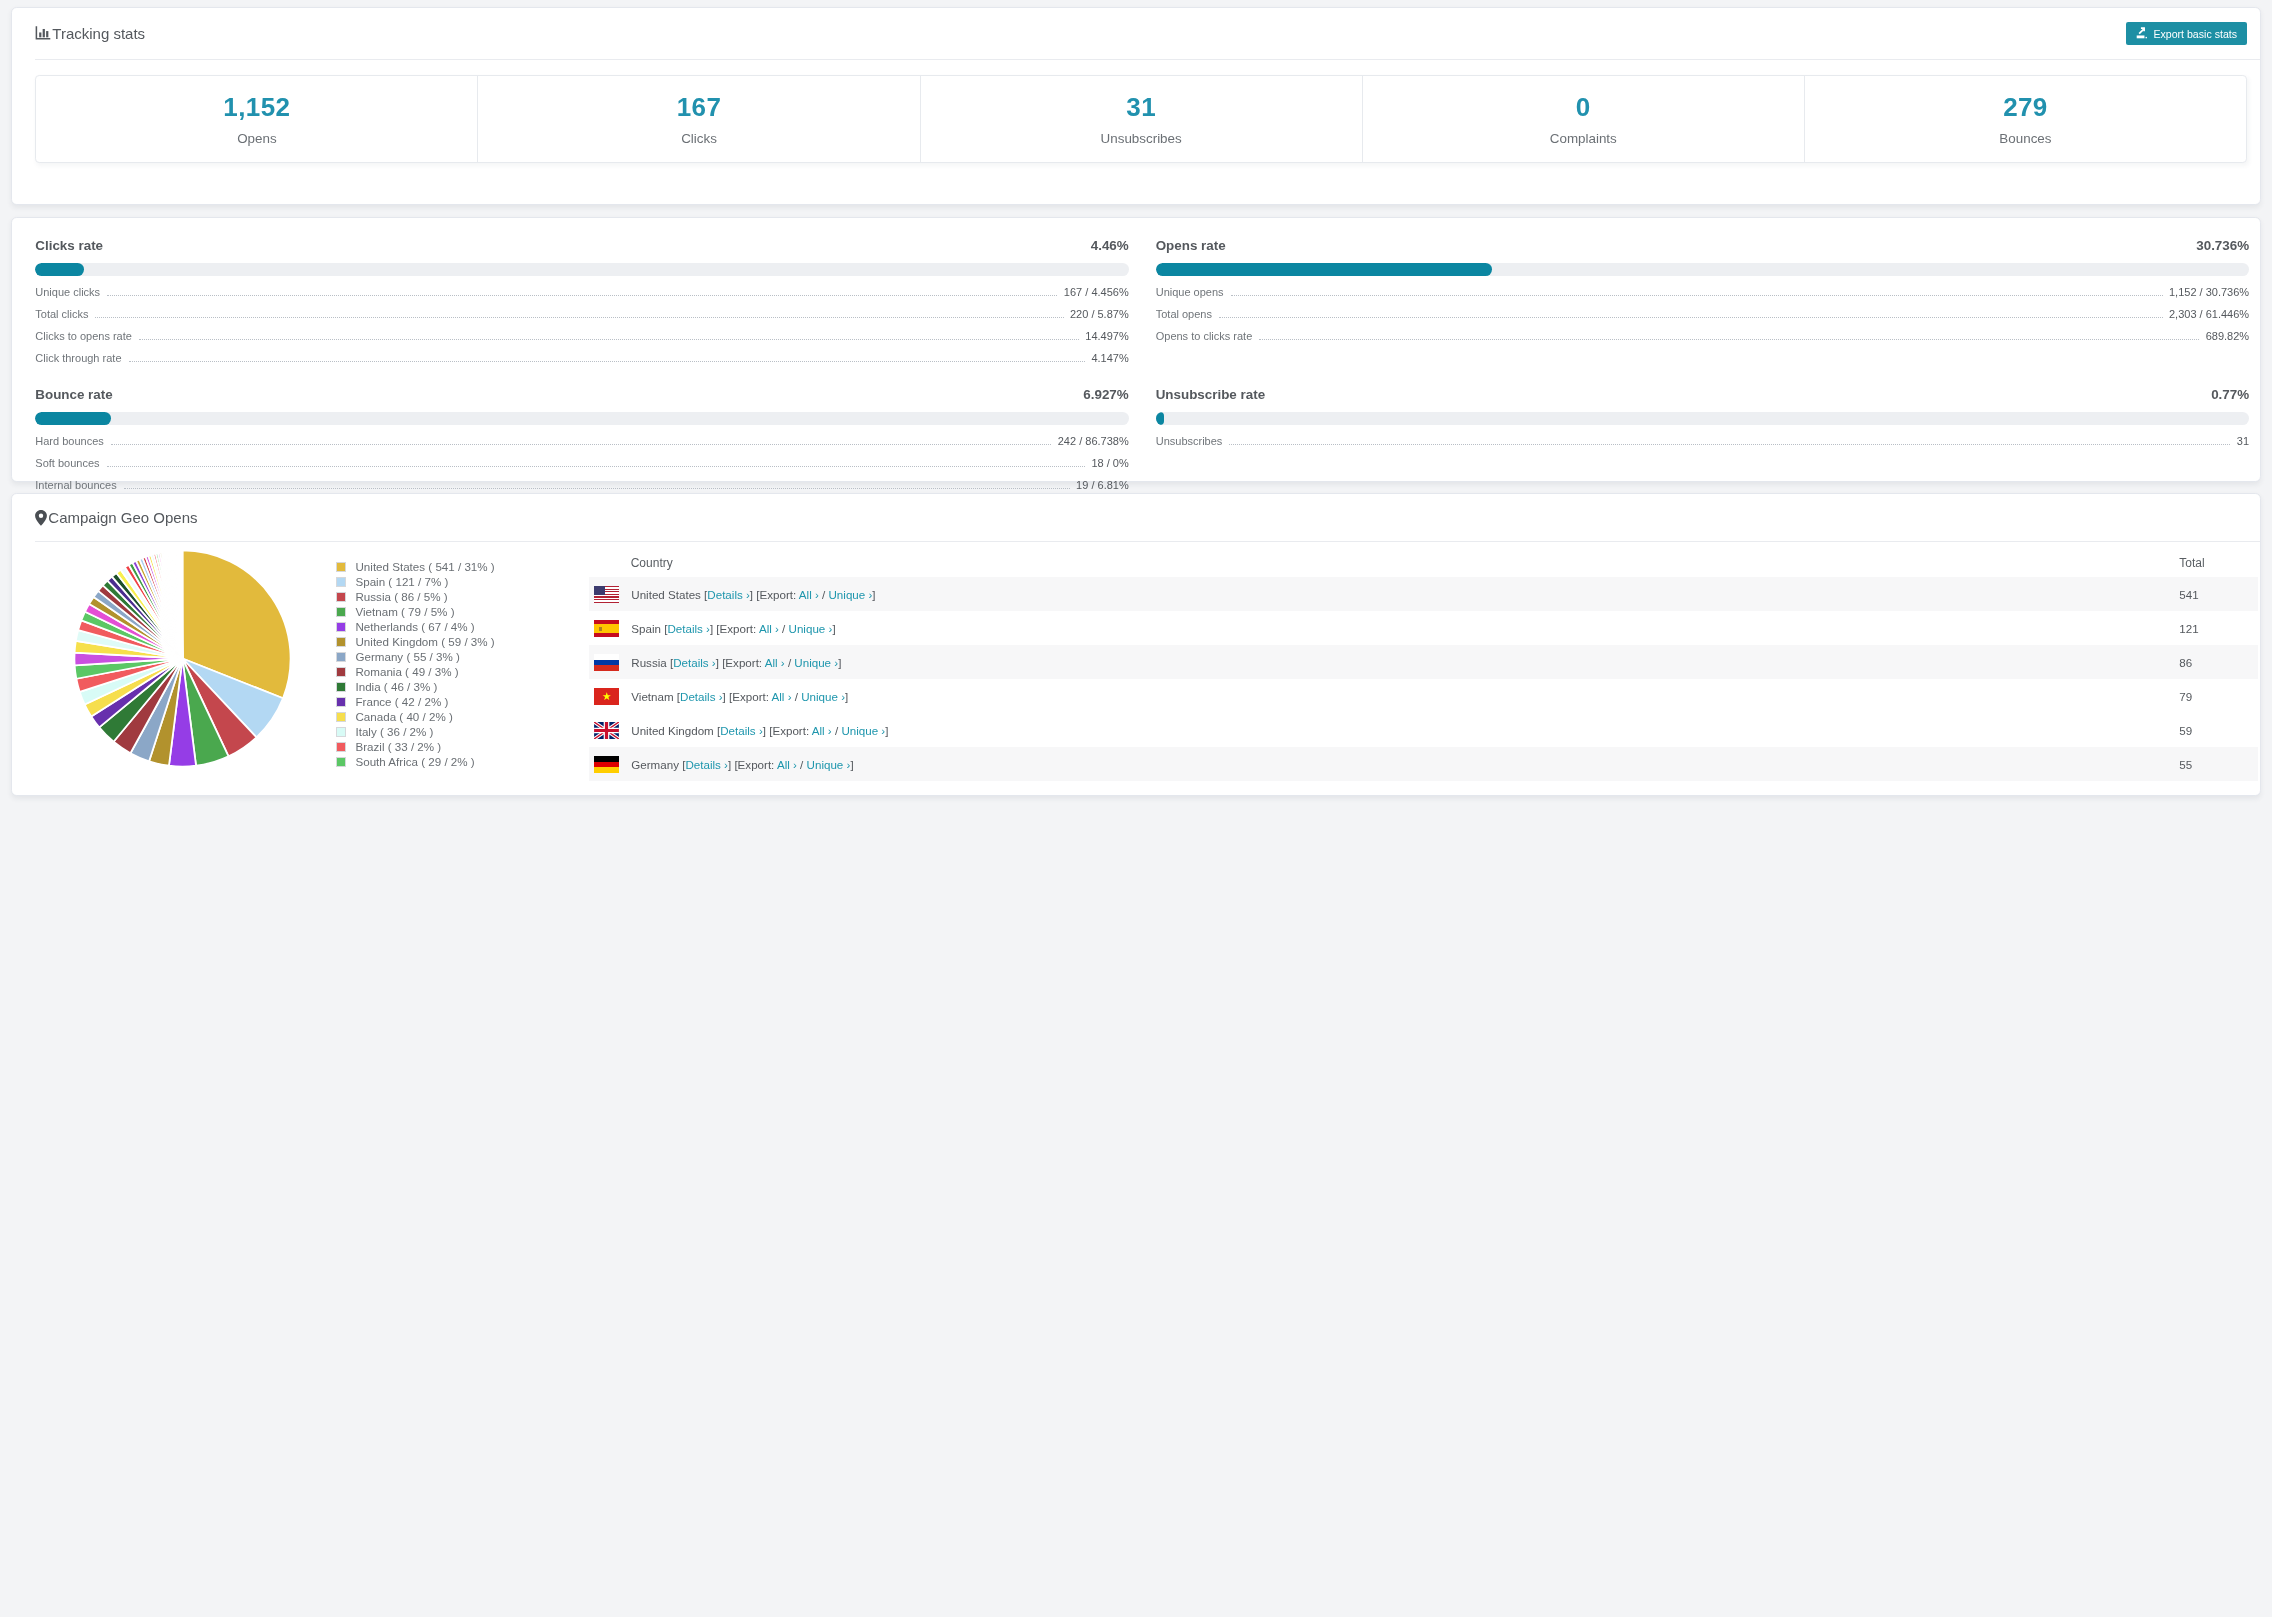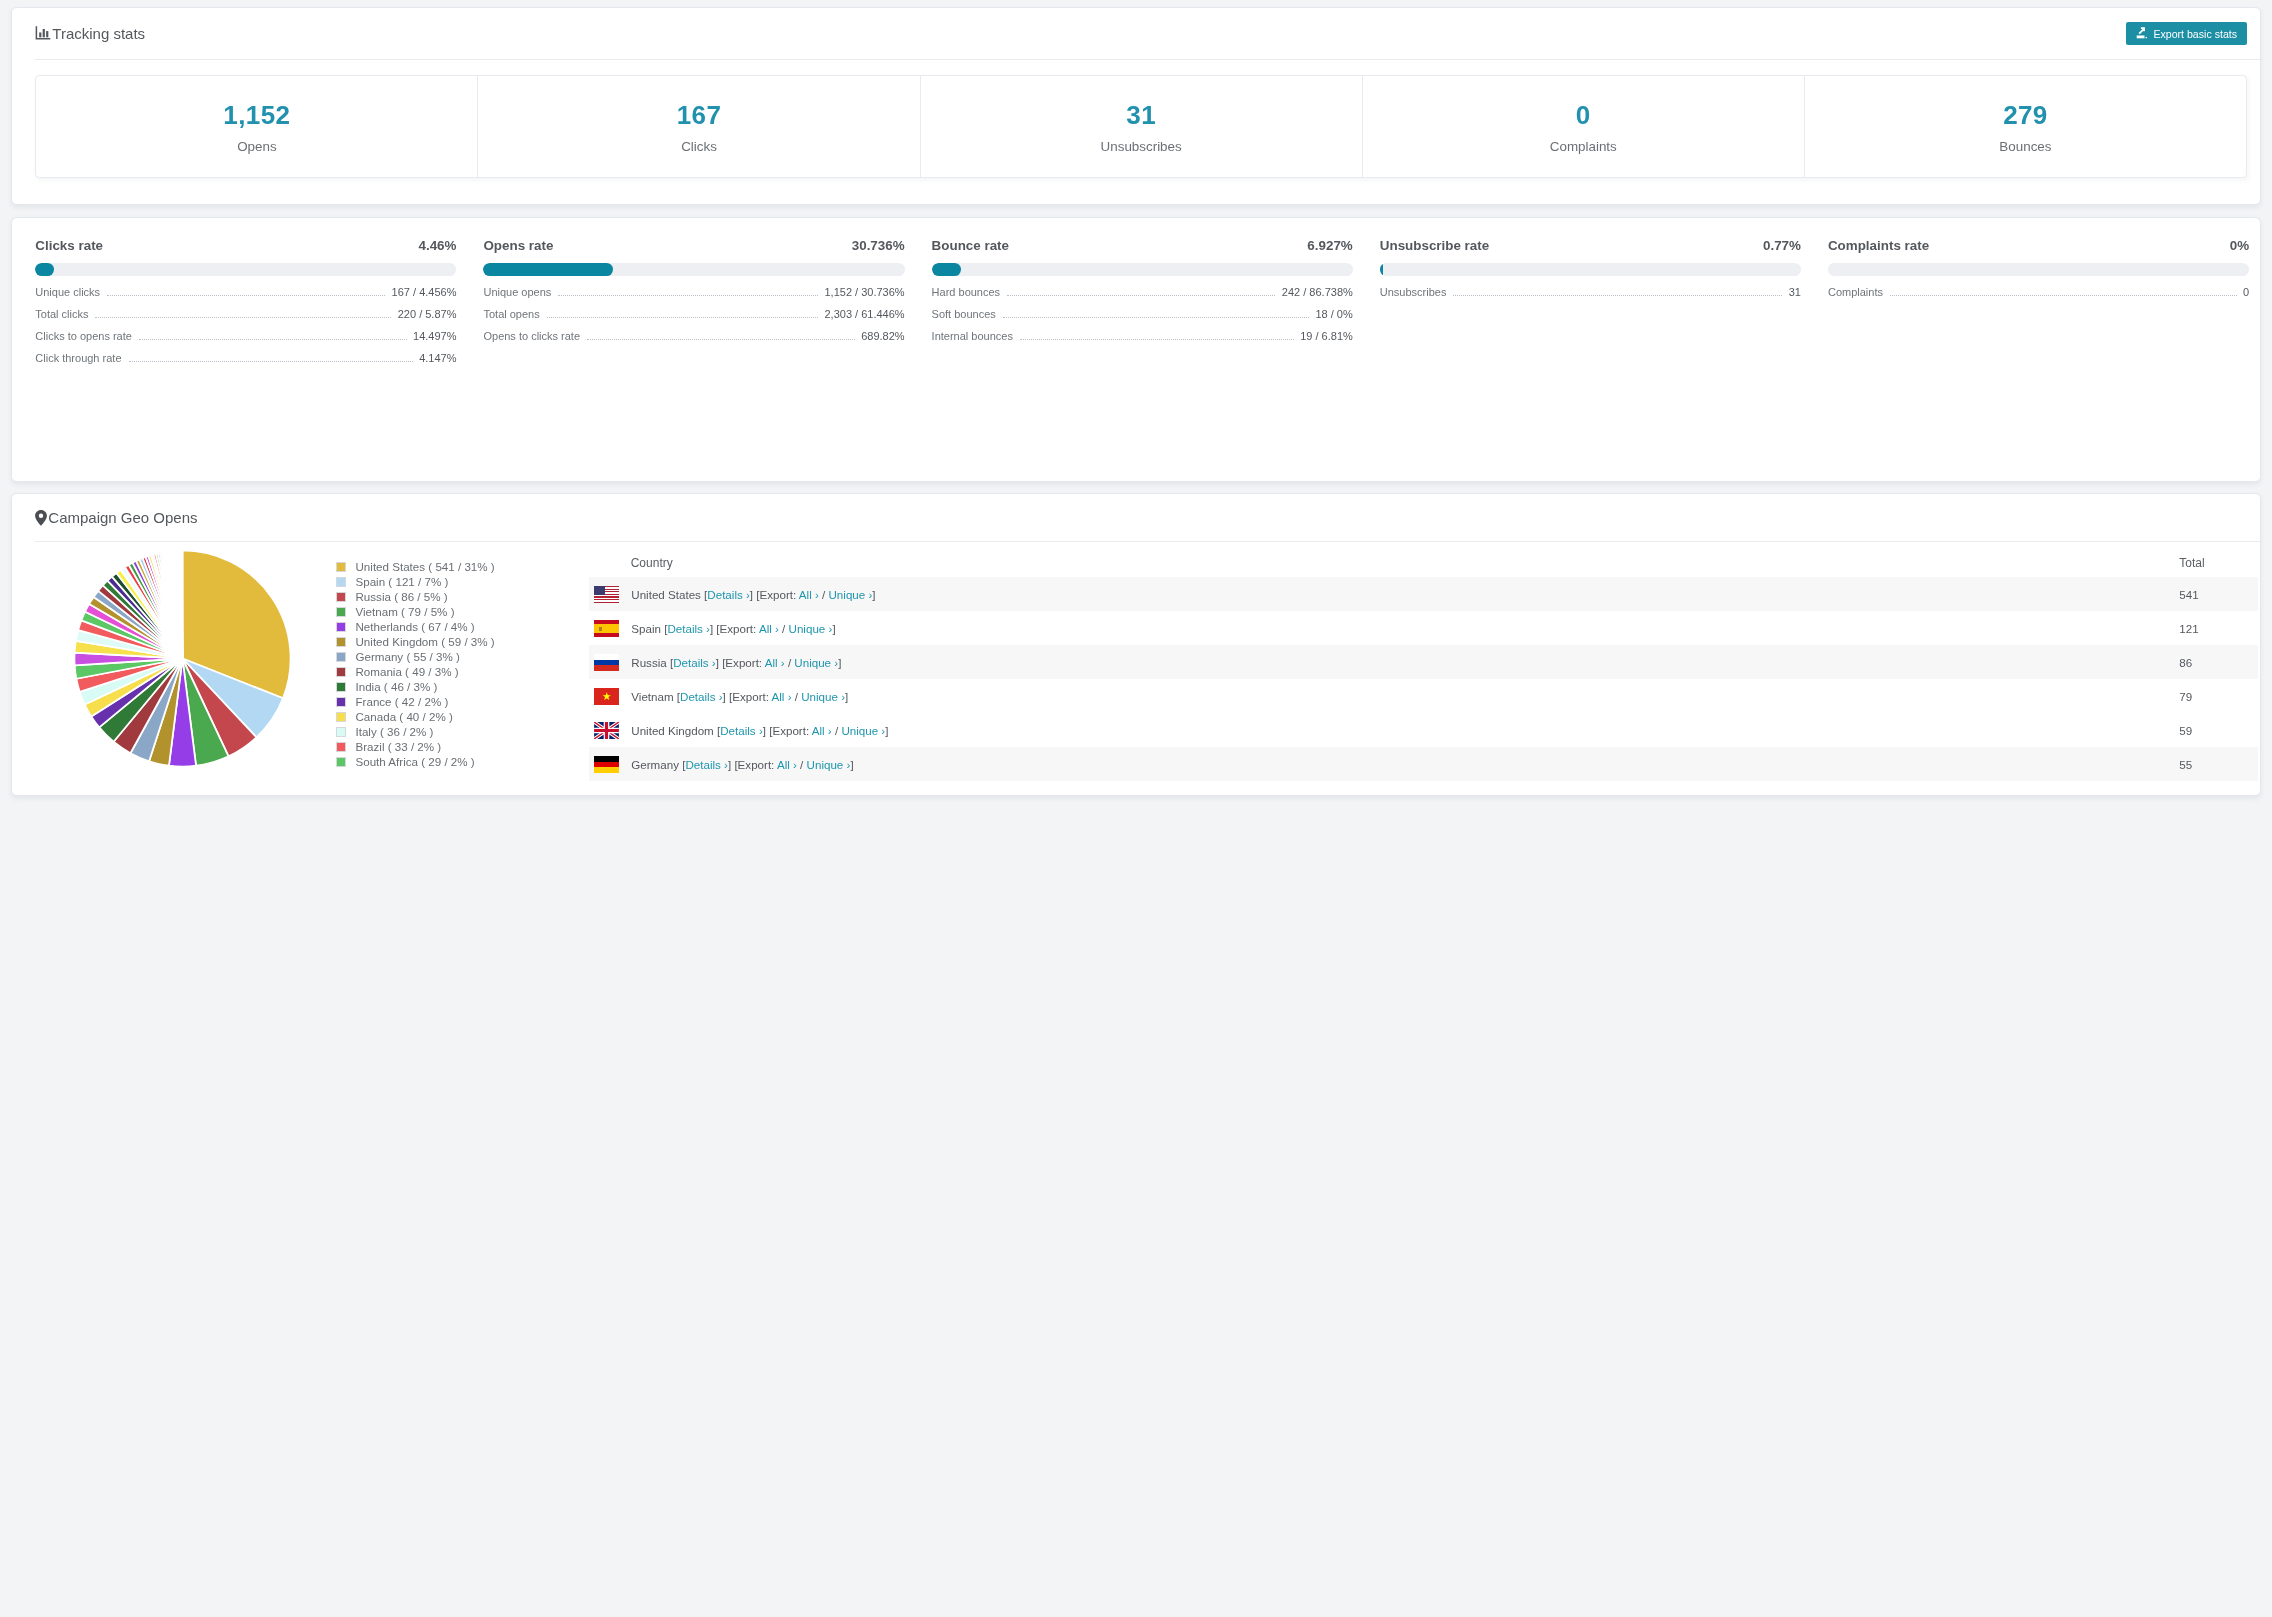--- a/index.html
+++ b/index.html
@@ -16,30 +16,30 @@
   .card-title{font-size:15px;color:#54585d;display:flex;align-items:center;gap:1px;}
   .card-title svg{display:block;}
   .divider{border-top:0.7px solid #e9ebef;margin-left:23px;}
 
   
   .btn-export{margin-left:auto;display:flex;align-items:center;gap:5.6px;
     background:#1d8fa4;color:#fff;font-size:10.6px;height:22.6px;padding:0 10px;
     border:none;border-radius:2.1px;cursor:pointer;font-family:inherit;}
 
   
-  .tiles{margin:15px 12.7px 0 23px;height:103px;border:0.7px solid #e7eaee;
+  .tiles{margin:15px 12.7px 0 23px;height:88px;border:0.7px solid #e7eaee;
     border-radius:4.2px;display:flex;background:#fff;box-shadow:1.4px 2.1px 4.2px rgba(60,70,90,.05);justify-content:center;}
   .tile{flex:1;display:flex;flex-direction:column;align-items:center;justify-content:center;
     border-right:0.7px solid #e7eaee;}
   .tile:last-child{border-right:none;}
   .tile-value{font-size:26px;font-weight:bold;color:#2191ae;letter-spacing:0.4px;}
   .tile-label{font-size:13.4px;color:#6b7075;margin-top:8px;}
 
   
-  .panels{display:grid;grid-template-columns:1fr 1fr 1fr 1fr 1fr;column-gap:27px;row-gap:22.6px;
+  .panels{display:grid;grid-template-columns:1fr 1fr;column-gap:27px;row-gap:22.6px;
     padding:20px 10.6px 14px 23px;}
   .p-head{display:flex;justify-content:space-between;align-items:baseline;
     font-size:13.4px;font-weight:bold;color:#54585d;}
   .p-bar{height:13.4px;background:#edeff2;border-radius:6.4px;margin:10px 0 4.2px;overflow:hidden;}
   .p-fill{height:100%;background:#0b86a1;border-radius:6.4px;min-width:0;}
   .p-row{display:flex;font-size:11px;margin-top:10px;}
   .p-row-label{color:#70757a;white-space:nowrap;}
   .leader{flex:1;border-bottom:0.7px dotted #b9bfc6;margin:0 6.4px 2.1px 7px;min-width:14px;}
   .p-row-value{color:#54585d;white-space:nowrap;}
 

